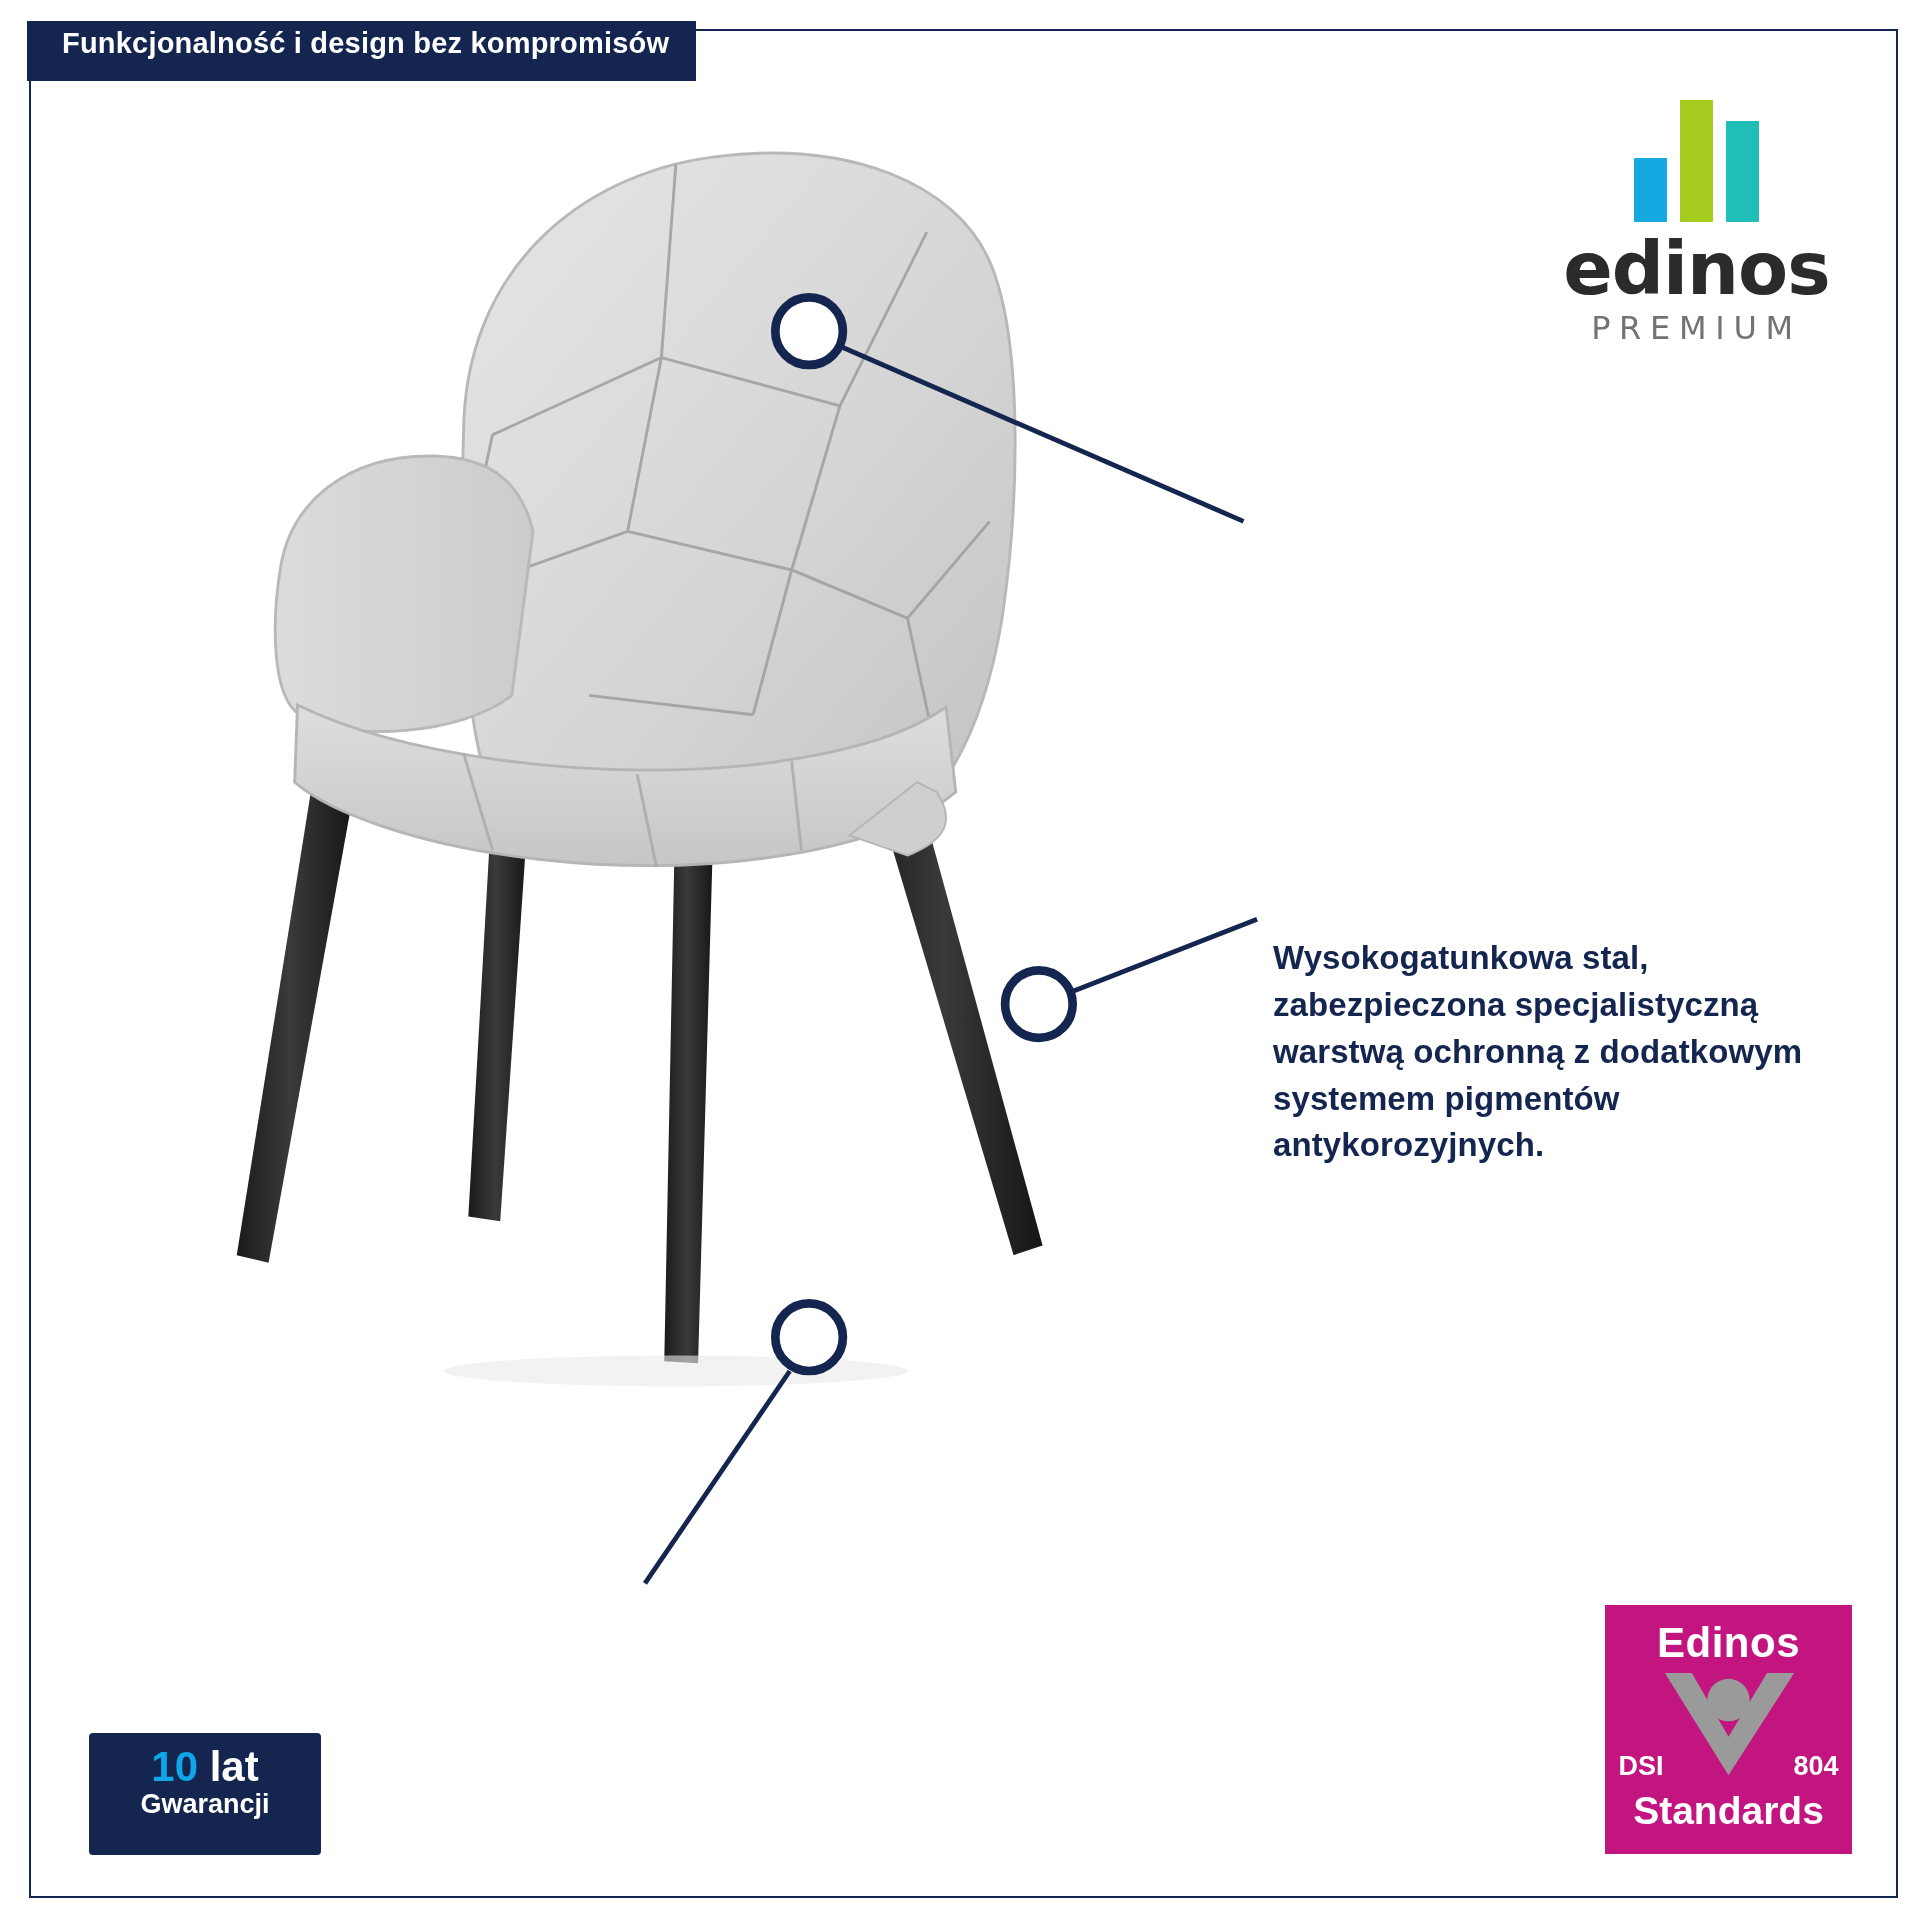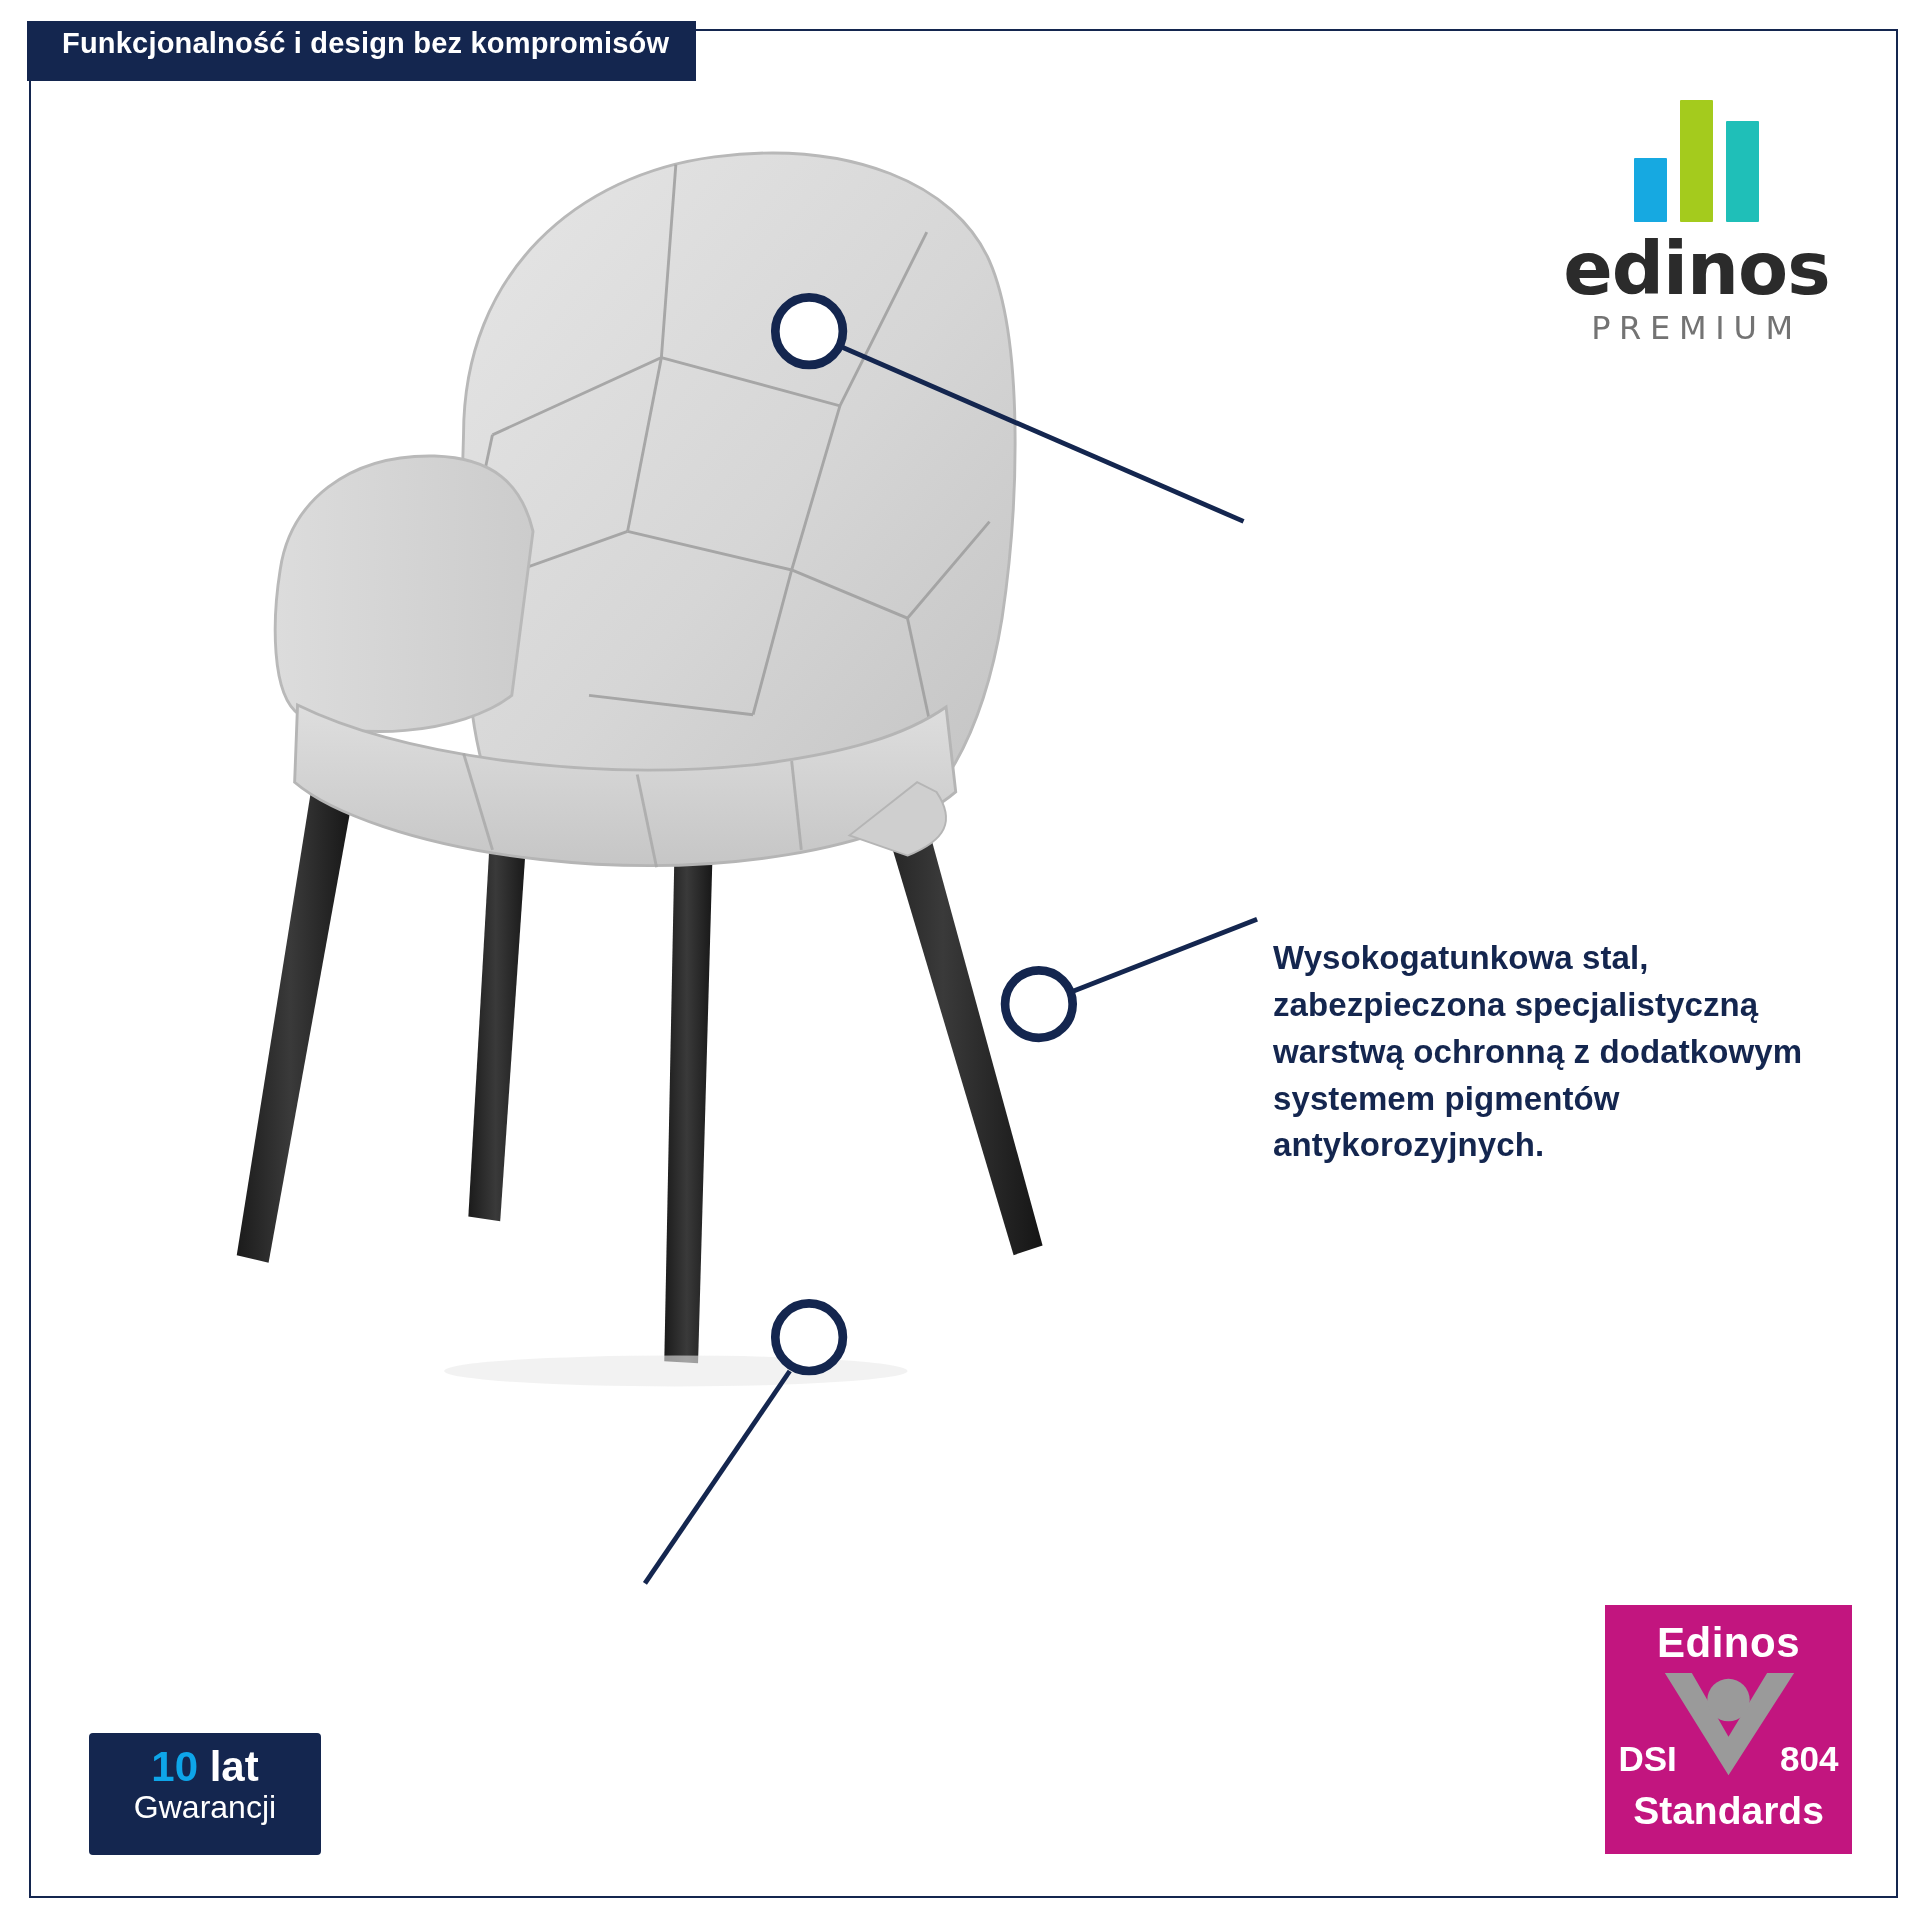--- a/index.html
+++ b/index.html
@@ -136,22 +136,22 @@
     box-sizing: border-box;
     padding-top: 9.7px;
   }
   .warranty .line1 {
     font-size: 42px;
     font-weight: bold;
     line-height: 1.12;
   }
   .warranty .line1 .num { color: #0ea5e9; }
   .warranty .line2 {
-    font-size: 32px;
-    font-weight: normal;
+    font-size: 27px;
+    font-weight: bold;
     line-height: 1.1;
   }
 
   
   .dsi {
     position: absolute;
     right: 79px;
     top: 1605px;
     width: 247px;
     height: 249px;
@@ -167,23 +167,23 @@
     letter-spacing: 0.5px;
   }
   .dsi .mid {
     position: relative;
     height: 124px;
   }
   .dsi .mid svg { position: absolute; left: 0; top: 0; }
   .dsi .dsi-line {
     position: absolute;
     left: 0;
-    top: 72px;
+    top: 84px;
     width: 100%;
-    font-size: 35px;
+    font-size: 27px;
     font-weight: bold;
     display: flex;
     justify-content: space-between;
     padding: 0 13.5px;
     box-sizing: border-box;
   }
   .dsi .bottom {
     font-size: 39px;
     font-weight: bold;
     margin-top: -1.9px;

